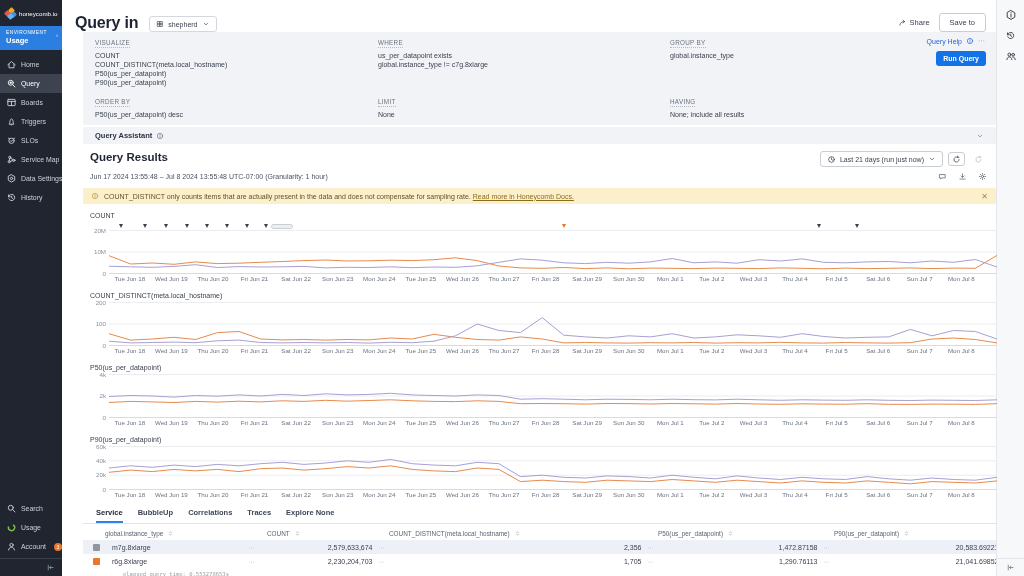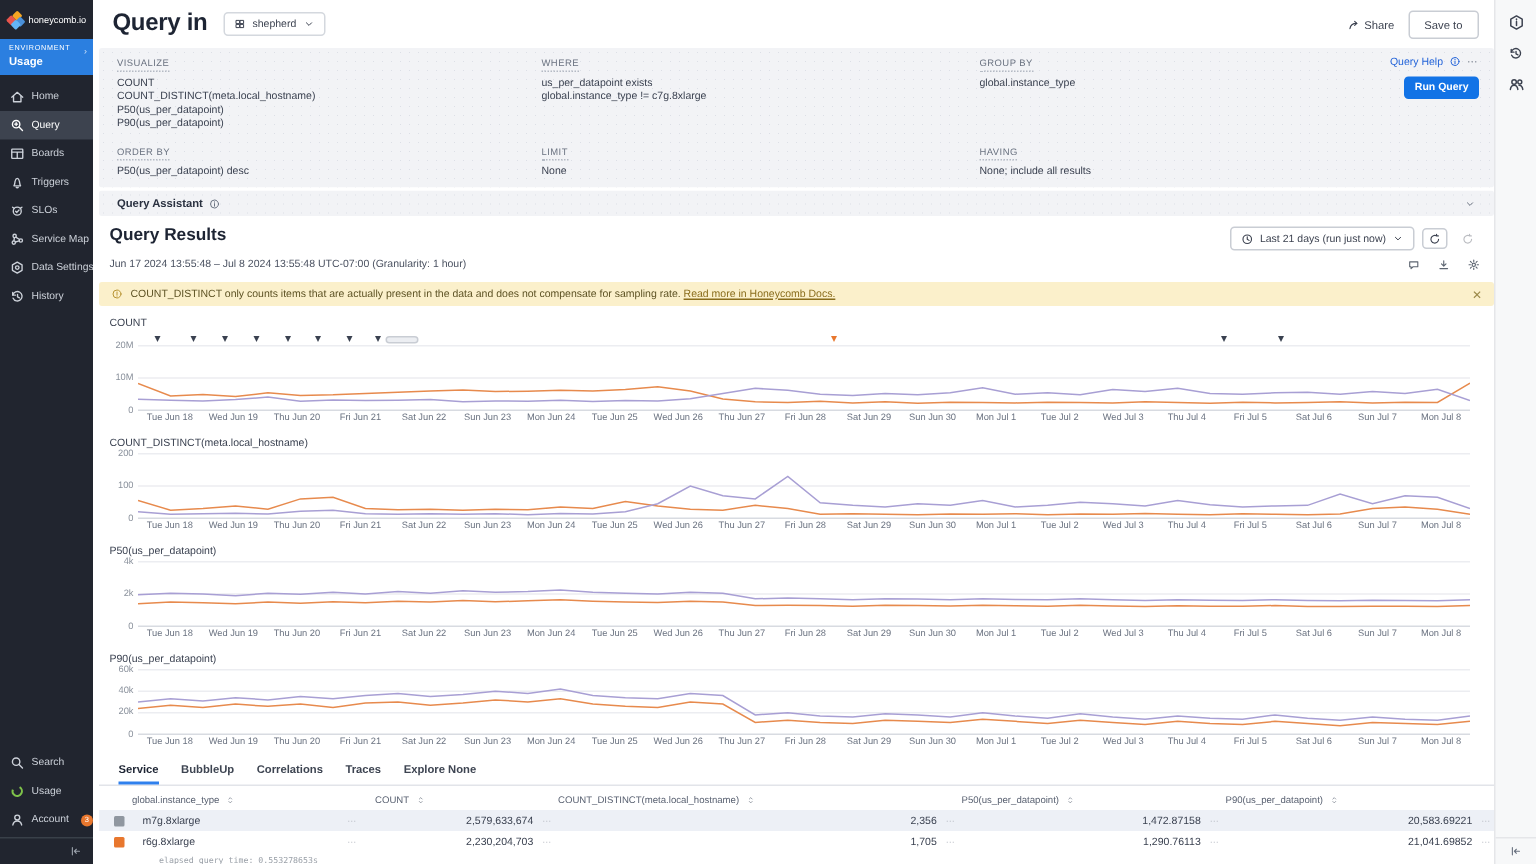--- a/index.html
+++ b/index.html
@@ -16,27 +16,27 @@
 .env-caret{position:absolute;right:4px;top:6px;font-size:6px;color:#cfe2fa}
 .nav{padding-top:5px;flex:1}
 .nav-item{display:flex;align-items:center;gap:4px;padding:0 0 0 6px;height:19px;font-size:6.9px;color:#ccd1d9;cursor:pointer;white-space:nowrap;overflow:hidden}
 .nav-item.active{background:#3d434f;color:#fff}
 .nav-item svg{flex-shrink:0}
 .nav-bottom{padding-bottom:2px}
 .badge{background:#e8772e;color:#fff;border-radius:50%;width:8px;height:8px;font-size:5px;display:flex;align-items:center;justify-content:center;margin-left:4px}
 .sidebar-collapse{height:18px;border-top:1px solid #394049;display:flex;justify-content:flex-end;align-items:center;padding-right:7px;color:#9aa1ab}
 
 .main{flex:1;display:flex;flex-direction:column;min-width:0;background:#fff}
-.topbar{height:32px;display:flex;align-items:center;padding:0 10px 0 13px;flex-shrink:0}
+.topbar{height:32px;display:flex;align-items:flex-end;padding:0 10px 0 13px;flex-shrink:0}
 .page-title{font-size:16px;font-weight:800;color:#1d2433;letter-spacing:-.2px}
 .dataset-chip{margin-left:11px;border:1px solid #d4d8de;border-radius:3px;padding:3px 6px;display:flex;gap:4px;font-size:7px;color:#3c4250;align-items:center;background:#fff}
 .topbar-right{margin-left:auto;display:flex;align-items:center;gap:9px}
 .share-link{font-size:7.5px;color:#3c4250;display:flex;gap:3px;align-items:center}
 .save-btn{border:1px solid #c9cdd4;border-radius:3px;padding:4px 10px;font-size:7.5px;color:#3c4250;background:#fff;font-family:inherit}
-.content{flex:1;padding-left:4px;min-height:0}
+.content{flex:1;padding-left:21px;min-height:0}
 
 .query-panel{background:#f2f3f6;background-image:radial-gradient(#dcdfe6 .5px,transparent .6px);background-size:6px 6px;border-radius:2px;position:relative;padding:6px 12px 6px}
 .qp-grid{display:grid;grid-template-columns:283px 292px 1fr;row-gap:10px}
 .qp-sec{font-size:7px;line-height:9px}
 .qp-head{font-size:6.3px;color:#6a7280;letter-spacing:.3px;border-bottom:1px dotted #b4bac4;display:inline-block;padding-bottom:1px;margin-bottom:3px;line-height:7px}
 .qp-line{font-size:7px;color:#3a4150;line-height:9px}
 .qp-corner{position:absolute;top:5px;right:10px;text-align:right}
 .help-row{display:flex;align-items:center;gap:4px;justify-content:flex-end;font-size:7px}
 .help-link{color:#2565d9}
 .dots{color:#8a919c;letter-spacing:1px}

